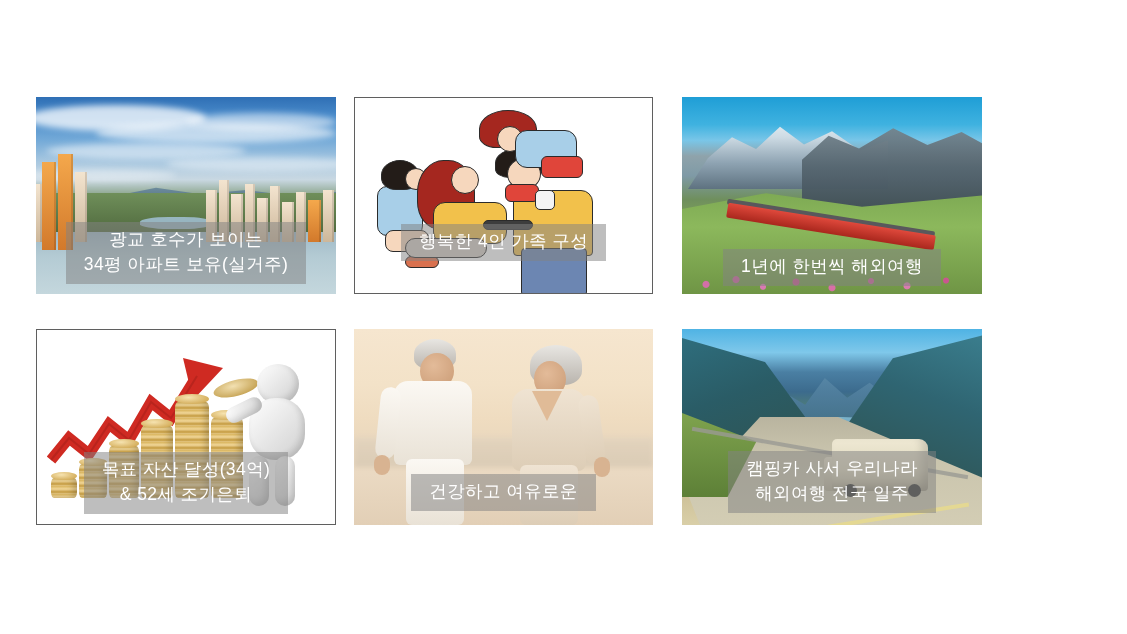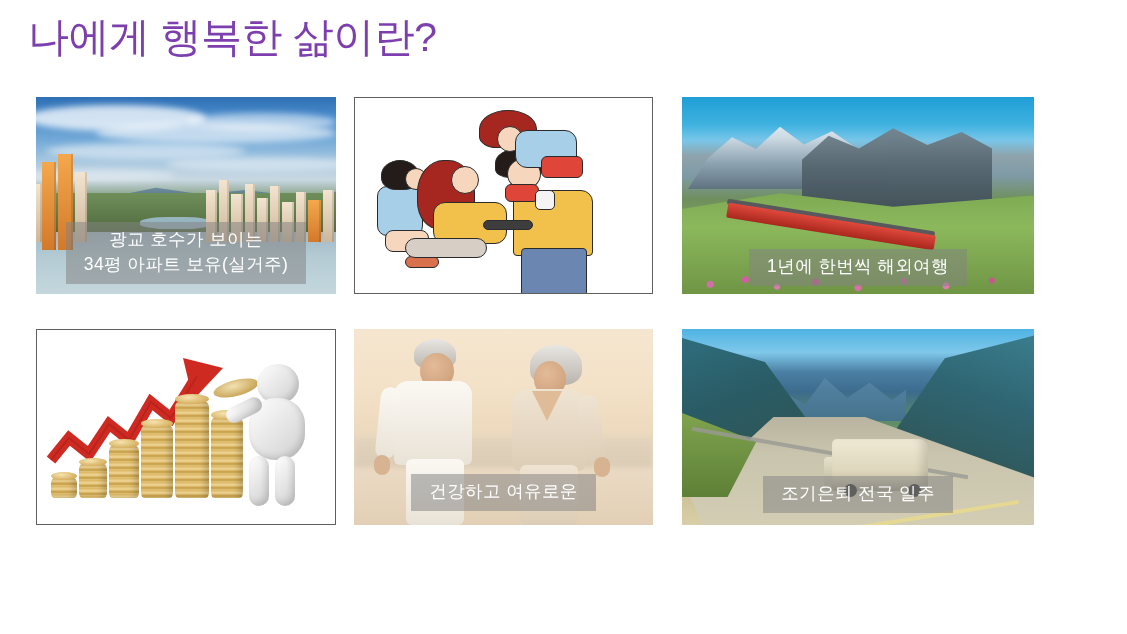--- a/index.html
+++ b/index.html
@@ -45,21 +45,21 @@
   }
   .tile {
     position: absolute;
     overflow: hidden;
     background: #404040;
   }
   .tile.r0 { top: 0; }
   .tile.r1 { top: 232px; }
   .tile.c0 { left: 0;   width: 300px; }
   .tile.c1 { left: 318px; width: 299px; }
-  .tile.c2 { left: 646px; width: 352px; }
+  .tile.c2 { left: 646px; width: 300px; }
   .tile.r0 { height: 197px; }
   .tile.r1 { height: 196px; }
 
   .tile.framed {
     border: 1px solid #5f5f5f;
     box-sizing: border-box;
   }
 
   .art {
     position: absolute;
@@ -338,21 +338,20 @@
     position: absolute; left: 0; bottom: 28px; width: 120px; height: 84px;
     background: linear-gradient(180deg,#7fa34e,#5d8037);
     clip-path: polygon(0 0, 62% 34%, 38% 100%, 0 100%);
   }
 </style>
 </head>
 <body>
 
 <div class="slide">
 
-  <div class="slide-title">나에게 행복한 삶이란?</div>
 
   <div class="tile-grid">
 
     <div class="tile r0 c0">
       <div class="art art-city">
         <div class="cloud cl1"></div>
           <div class="cloud cl2"></div>
         <div class="cloud cl3"></div>
           <div class="cloud cl4"></div>
         <div class="cloud cl5"></div>
@@ -404,20 +403,25 @@
         <div class="fig outline skin" style="left:152px;top:60px;width:34px;height:32px;border-radius:50%;"></div>
         <div class="fig outline shirt-red" style="left:150px;top:86px;width:34px;height:18px;border-radius:6px;"></div>
 
         <div class="fig outline hair-red" style="left:124px;top:12px;width:58px;height:38px;border-radius:50% 50% 30% 30%;"></div>
         <div class="fig outline skin" style="left:142px;top:28px;width:26px;height:26px;border-radius:50%;"></div>
         <div class="fig outline shirt-blue" style="left:160px;top:32px;width:62px;height:38px;border-radius:12px;"></div>
         <div class="fig outline shirt-red" style="left:186px;top:58px;width:42px;height:22px;border-radius:6px;"></div>
         <div class="fig outline" style="left:180px;top:92px;width:20px;height:20px;background:#f4f4f4;border-radius:5px;"></div>
 
         <div class="fig outline" style="left:128px;top:122px;width:50px;height:10px;background:#3d3d3d;border-radius:5px;"></div>
+      </div>
+      <div class="caption cap-pos-2">
+        <span class="cap-box">
+          <span class="cap-line">행복한 4인 가족 구성</span>
+        </span>
       </div>
     </div>
 
     <div class="tile r0 c2">
       <div class="art art-swiss">
         <div class="snowpeak"></div>
         <div class="rockface"></div>
         <div class="meadow"></div>
         <div class="train-roof"></div>
         <div class="train"></div>
@@ -452,20 +456,26 @@
         <div class="coin-top" style="left:176px;bottom:128px;width:46px;height:16px;
              background:radial-gradient(ellipse at 45% 35%,#f3e1b2,#b78f36);transform:rotate(-14deg);"></div>
         <div class="ghost-figure">
           <div class="gf-part" style="left:18px;top:0;width:42px;height:40px;"></div>
           <div class="gf-part" style="left:10px;top:34px;width:56px;height:62px;border-radius:26px;"></div>
           <div class="gf-part" style="left:-14px;top:38px;width:38px;height:16px;border-radius:8px;transform:rotate(-26deg);"></div>
           <div class="gf-part" style="left:10px;top:92px;width:20px;height:50px;border-radius:10px;"></div>
           <div class="gf-part" style="left:36px;top:92px;width:20px;height:50px;border-radius:10px;"></div>
         </div>
       </div>
+      <div class="caption cap-pos-4">
+        <span class="cap-box">
+          <span class="cap-line">목표 자산 달성(34억)</span>
+          <span class="cap-line">&amp; 52세 조기은퇴</span>
+        </span>
+      </div>
     </div>
 
     <div class="tile r1 c1">
       <div class="art art-senior">
         <div class="horizon"></div>
 
         <div class="person hair-grey" style="left:60px;top:10px;width:42px;height:30px;"></div>
         <div class="person head-tan" style="left:66px;top:24px;width:34px;height:36px;"></div>
         <div class="person body-white" style="left:40px;top:52px;width:78px;height:84px;"></div>
         <div class="person body-white" style="left:52px;top:130px;width:58px;height:66px;border-radius:6px;"></div>
@@ -499,19 +509,20 @@
         <div class="grass-left"></div>
         <div class="guardrail"></div>
         <div class="road-line"></div>
         <div class="van-cab"></div>
         <div class="van-body"></div>
         <div class="van-wheel" style="left:162px;"></div>
         <div class="van-wheel" style="left:226px;"></div>
       </div>
       <div class="caption cap-pos-6">
         <span class="cap-box">
-          <span class="cap-line">조기은퇴 전국 일주</span>
+          <span class="cap-line">캠핑카 사서 우리나라</span>
+          <span class="cap-line">해외여행 전국 일주</span>
         </span>
       </div>
     </div>
 
   </div>
 </div>
 
 </body></html>

